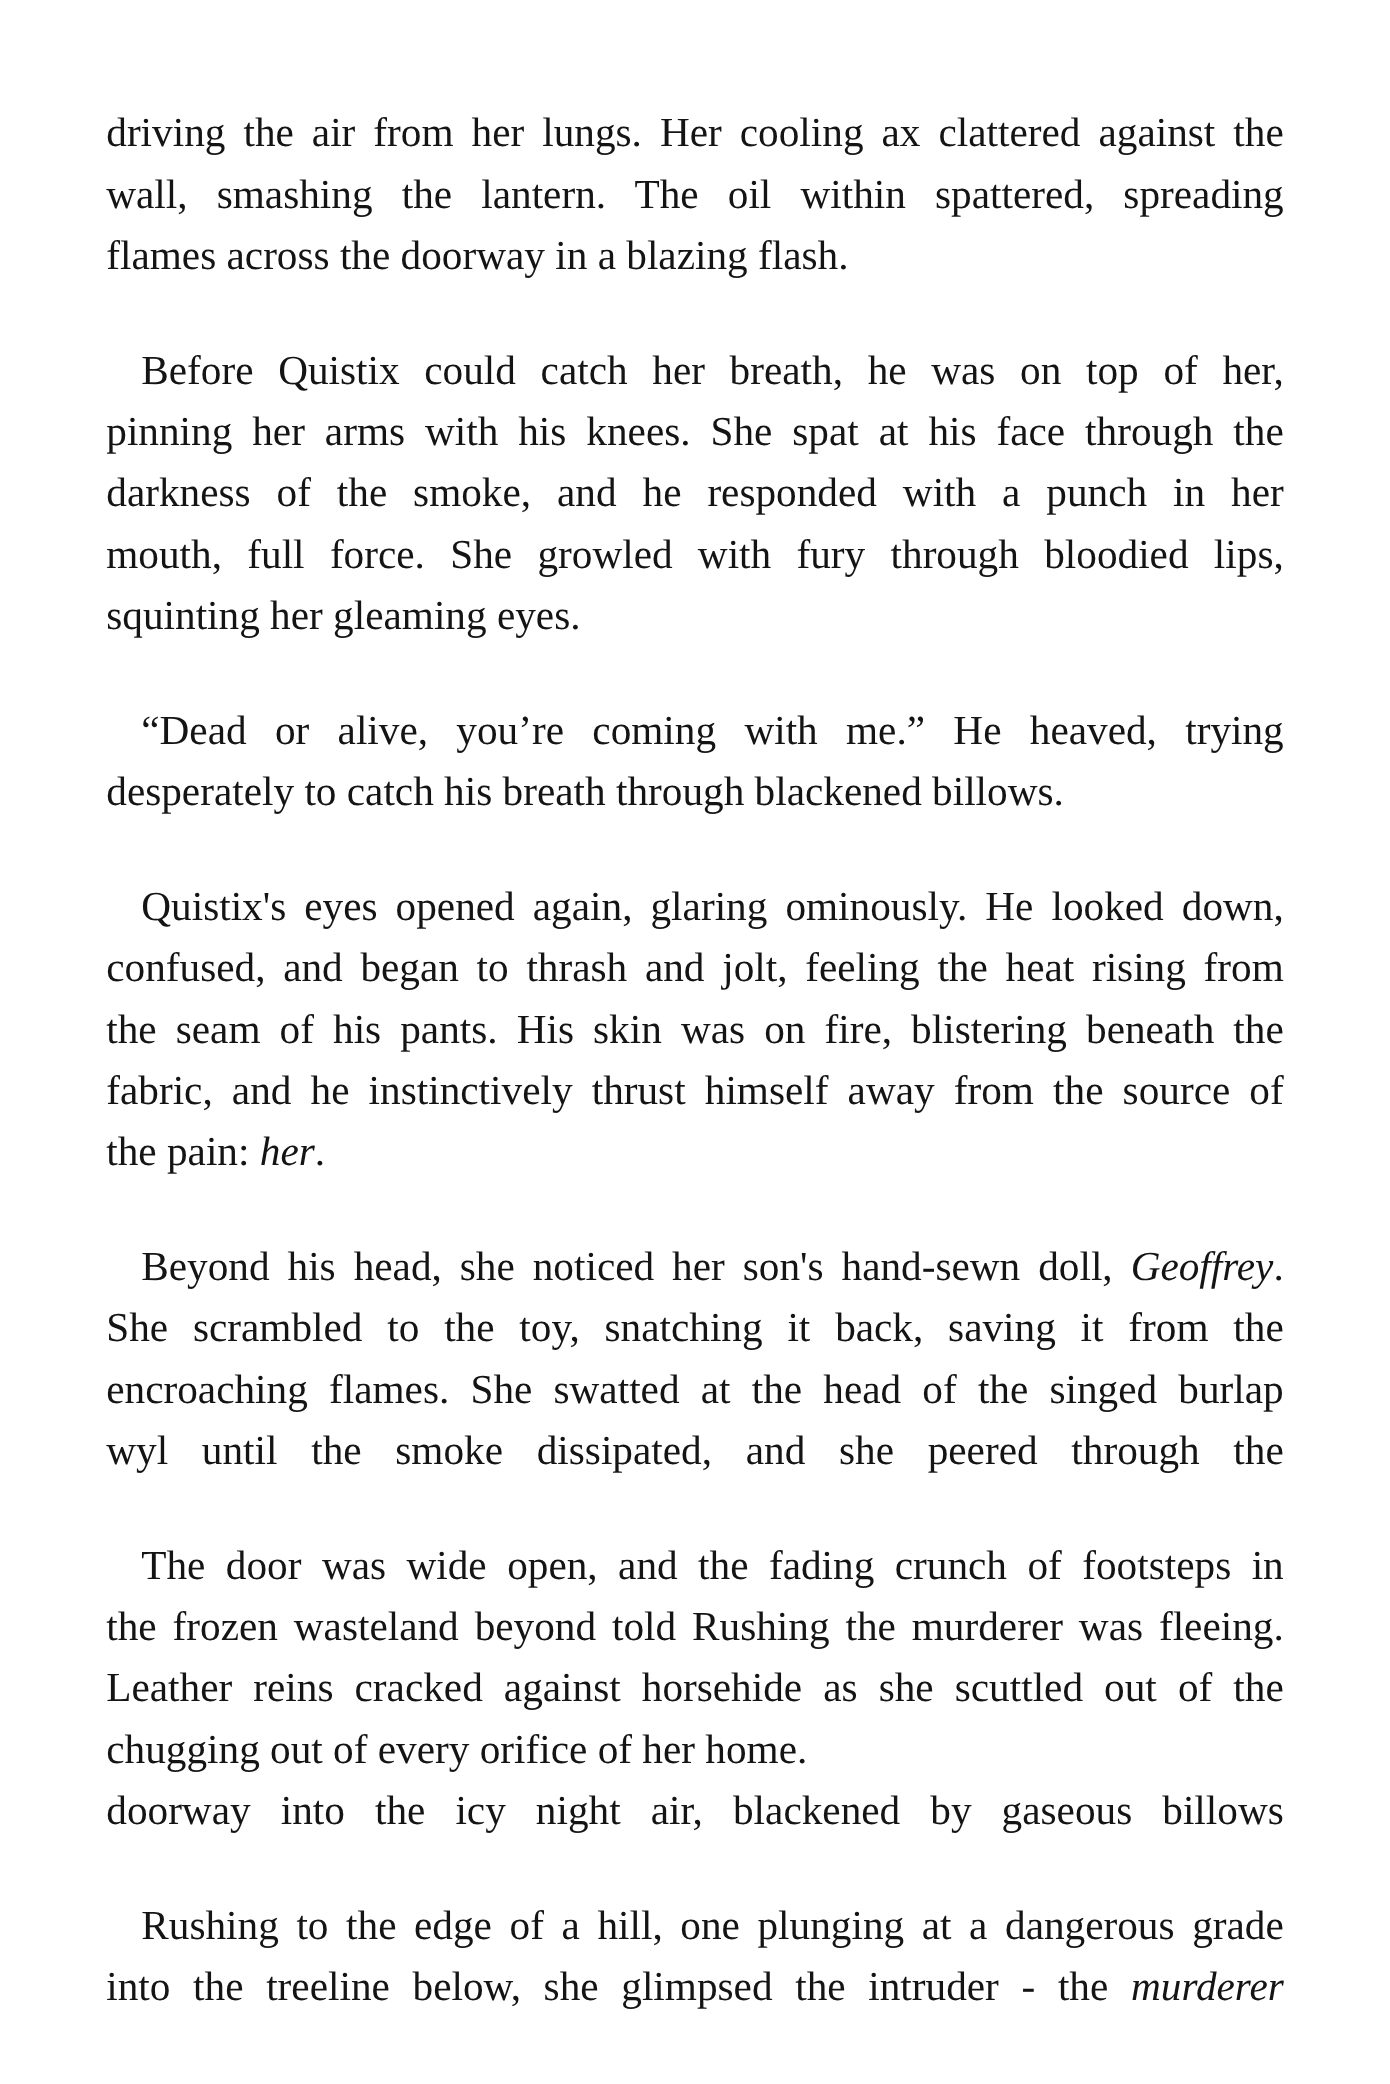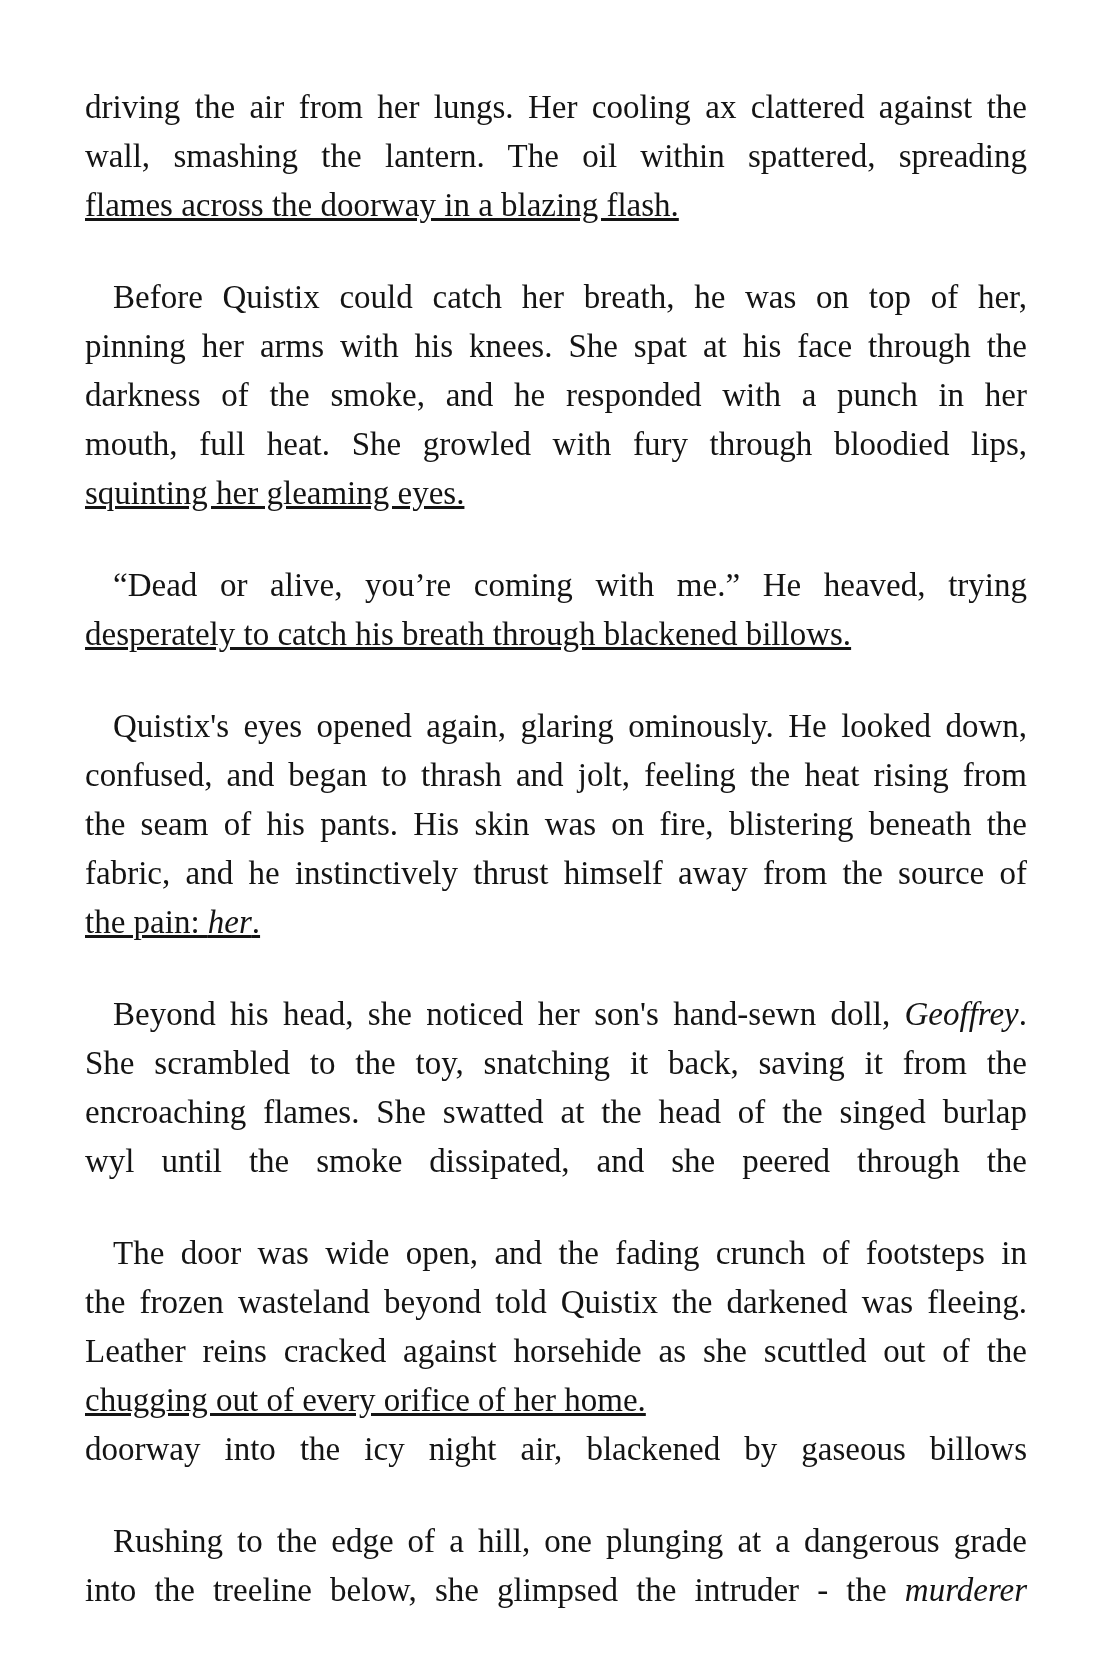--- a/index.html
+++ b/index.html
@@ -29,21 +29,20 @@
     margin: 0;
     padding: 0;
   }
   .line {
     text-align: justify;
     text-align-last: justify;
     white-space: normal;
   }
   .line.para-end {
     text-align-last: left;
-    text-decoration: underline;
   }
   .line.indent {
     text-indent: 28px;
     margin-top: 43px;
   }
   .line i {
     font-style: italic;
   }
 </style>
 </head>
@@ -53,21 +52,21 @@
   <main class="text-block" style="color: rgb(20, 20, 20);">
       <div class="para">
         <div class="line">driving the air from her lungs. Her cooling ax clattered against the</div>
         <div class="line">wall, smashing the lantern. The oil within spattered, spreading</div>
         <div class="line para-end">flames across the doorway in a blazing flash.</div>
       </div>
       <div class="para">
         <div class="line indent">Before Quistix could catch her breath, he was on top of her,</div>
         <div class="line">pinning her arms with his knees. She spat at his face through the</div>
         <div class="line">darkness of the smoke, and he responded with a punch in her</div>
-        <div class="line">mouth, full heat. She growled with fury through bloodied lips,</div>
+        <div class="line">mouth, full force. She growled with fury through bloodied lips,</div>
         <div class="line para-end">squinting her gleaming eyes.</div>
       </div>
       <div class="para">
         <div class="line indent">“Dead or alive, you’re coming with me.” He heaved, trying</div>
         <div class="line para-end">desperately to catch his breath through blackened billows.</div>
       </div>
       <div class="para">
         <div class="line indent">Quistix's eyes opened again, glaring ominously. He looked down,</div>
         <div class="line">confused, and began to thrash and jolt, feeling the heat rising from</div>
         <div class="line">the seam of his pants. His skin was on fire, blistering beneath the</div>
@@ -75,21 +74,21 @@
         <div class="line para-end">the pain: <i>her</i>.</div>
       </div>
       <div class="para">
         <div class="line indent">Beyond his head, she noticed her son's hand-sewn doll, <i>Geoffrey</i>.</div>
         <div class="line">She scrambled to the toy, snatching it back, saving it from the</div>
         <div class="line">encroaching flames. She swatted at the head of the singed burlap</div>
         <div class="line">wyl until the smoke dissipated, and she peered through the</div>
       </div>
       <div class="para">
         <div class="line indent">The door was wide open, and the fading crunch of footsteps in</div>
-        <div class="line">the frozen wasteland beyond told Quistix the darkened was fleeing.</div>
+        <div class="line">the frozen wasteland beyond told Rushing the murderer was fleeing.</div>
         <div class="line">Leather reins cracked against horsehide as she scuttled out of the</div>
         <div class="line para-end">chugging out of every orifice of her home.</div>
         <div class="line">doorway into the icy night air, blackened by gaseous billows</div>
       </div>
       <div class="para">
         <div class="line indent">Rushing to the edge of a hill, one plunging at a dangerous grade</div>
         <div class="line">into the treeline below, she glimpsed the intruder - the <i>murderer</i></div>
       </div>
     </main>
 </div>

